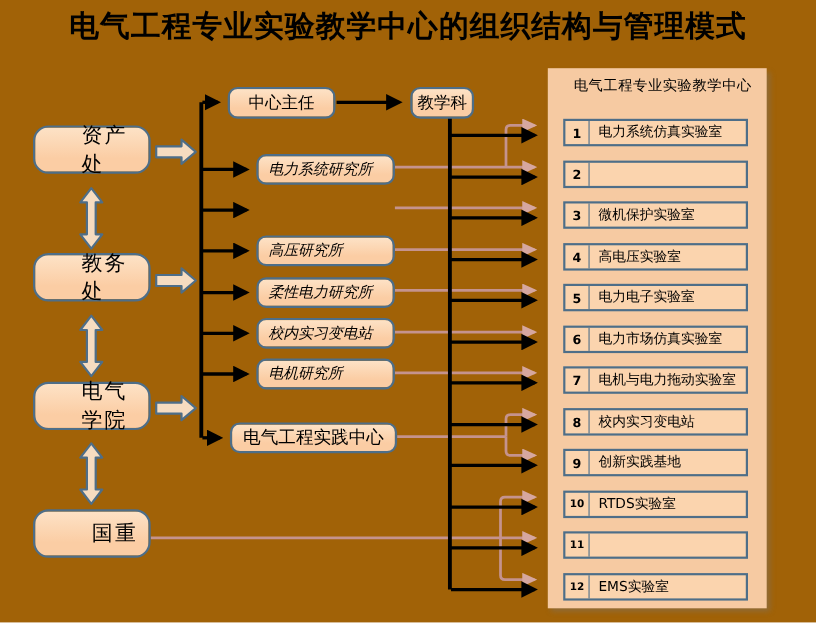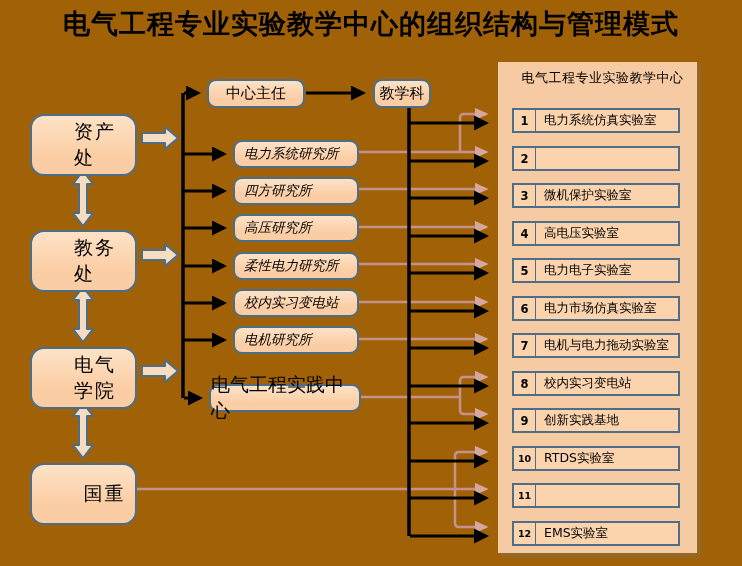--- a/index.html
+++ b/index.html
@@ -12,21 +12,21 @@
     font-size:27px;font-weight:bold;letter-spacing:1px;color:var(--text,#000);
     font-family:"DejaVu Serif","DejaVu Sans",serif;
   }
   svg.connectors{position:absolute;left:0;top:0;}
   .box{
     position:absolute;box-sizing:border-box;
     border:2.5px solid var(--border,#4e6e88);
     background:linear-gradient(180deg,var(--accent-fill-light,#fde2c6) 0%,var(--accent-fill,#fbcda4) 70%);
     display:flex;align-items:center;justify-content:center;
   }
-  .left-box{left:30px;width:107px;height:62px;border-radius:14px;font-size:19px;letter-spacing:2px;padding-left:42px;}
+  .left-box{left:30px;width:107px;height:44px;border-radius:14px;font-size:19px;letter-spacing:2px;padding-left:42px;}
   .mid-box{border-radius:9px;font-size:15px;}
   .inst-box{left:233px;width:126px;height:28px;border-radius:9px;font-size:13.5px;justify-content:flex-start;padding-left:9px;font-style:italic;}
   .panel{
     position:absolute;left:498px;top:62px;width:199px;height:491px;
     background:var(--panel-fill,#f6caa2);
     box-shadow:3px 3px 5px rgba(120,120,120,.45);
   }
   .panel-header{
     margin-top:7px;text-align:center;font-weight:normal;font-size:13px;letter-spacing:.5px;margin-left:10px;
   }
@@ -128,36 +128,33 @@
 
   <div class="box mid-box" style="left:207px;top:79px;width:98px;height:29px">
     <span>中心主任</span>
   </div>
   <div class="box mid-box" style="left:373px;top:79px;width:58px;height:29px">
     <span>教学科</span>
   </div>
   <div class="box inst-box" style="top:140px">
     <span>电力系统研究所</span>
   </div>
-  <div class="box inst-box" style="top:177px">
-    <span>四方研究所</span>
-  </div>
   <div class="box inst-box" style="top:214px">
     <span>高压研究所</span>
   </div>
   <div class="box inst-box" style="top:252px">
     <span>柔性电力研究所</span>
   </div>
   <div class="box inst-box" style="top:289px">
     <span>校内实习变电站</span>
   </div>
   <div class="box inst-box" style="top:326px">
     <span>电机研究所</span>
   </div>
-  <div class="box mid-box" style="left:209px;top:384px;width:152px;height:28px;font-size:19px">
+  <div class="box mid-box" style="left:209px;top:384px;width:152px;height:28px;font-size:16px">
     <span>电气工程实践中心</span>
   </div>
 
   <div class="panel">
     <div class="panel-header">电气工程专业实验教学中心</div>
 
     <div class="lab" style="top:46px">
       <span class="num">1</span>
       <span class="lab-label">电力系统仿真实验室</span>
     </div>

